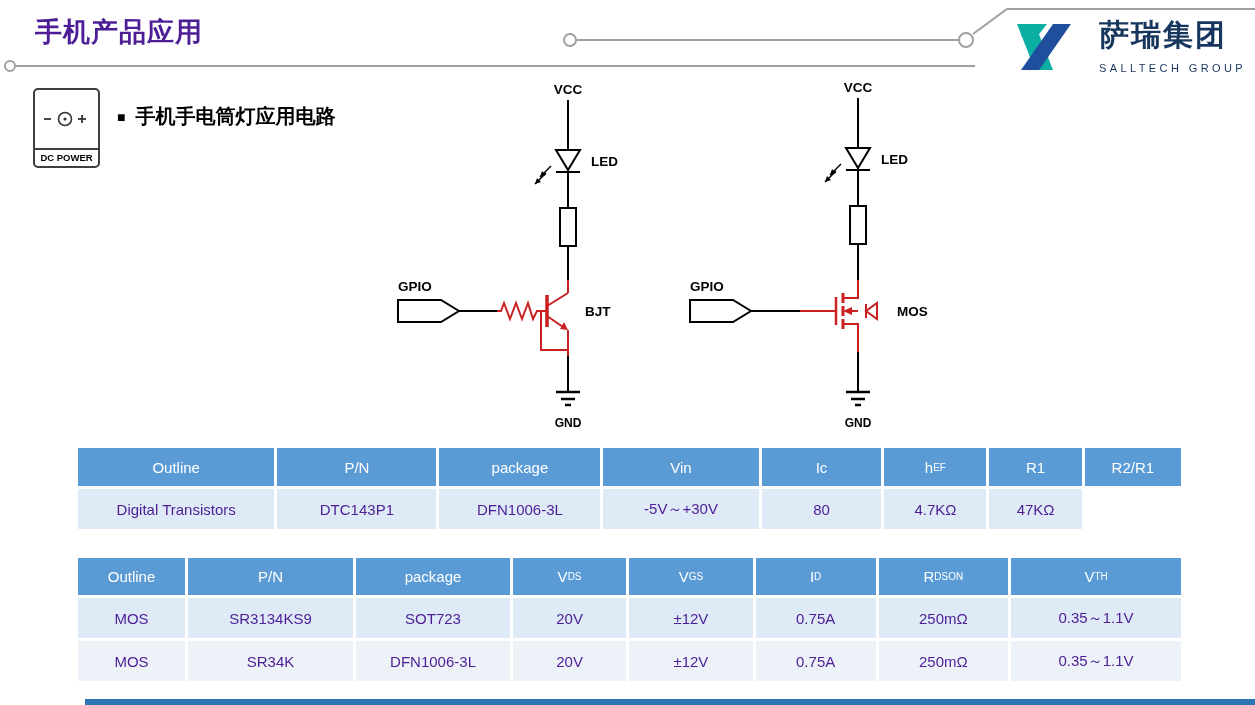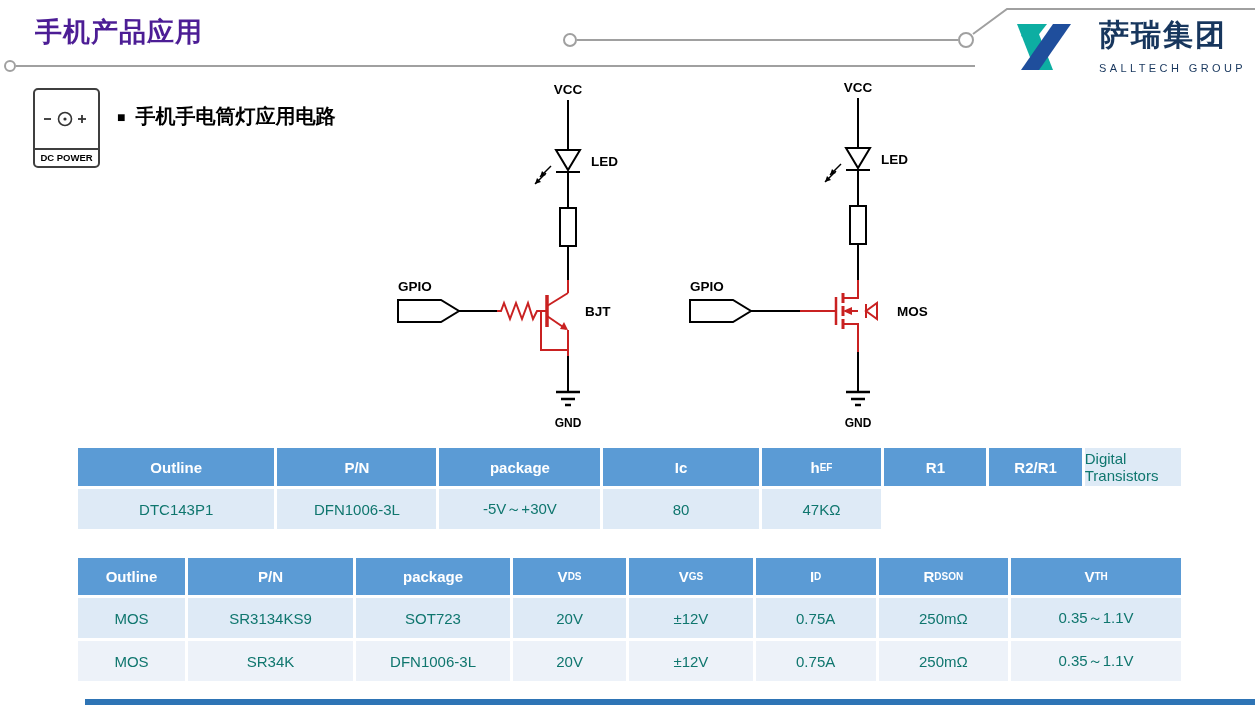--- a/index.html
+++ b/index.html
@@ -23,22 +23,22 @@
   .dc-power .sym { flex:1; display:flex; align-items:center; justify-content:center; }
   .dc-power .lbl { border-top:2px solid #3f3f3f; font-size:9.5px; font-weight:bold; text-align:center;
                    padding:2px 0 3px; color:#000; }
 
   .subtitle { position:absolute; left:117px; top:103px; display:flex; align-items:center; gap:10px;
               font-size:20px; font-weight:bold; color:#000; }
   .subtitle .sq { font-size:14px; line-height:1; }
 
   .tbl { position:absolute; left:78px; width:1103px; display:grid; gap:3px; background:#fff; }
   .cell { display:flex; align-items:center; justify-content:center; font-size:15px; }
-  .th { background:#5B9BD5; color:#fff; font-weight:bold; }
-  .td { background:#DEEAF6; color:#0f766e; }
+  .th { background:#5B9BD5; color:#fff; font-weight:normal; }
+  .td { background:#DEEAF6; color:#4c1d95; }
   .td.alt { background:#EDF2F9; }
   sub { font-size:10px;text-align:right; }
 
   .bottom-bar { position:absolute; left:85px; right:0; bottom:0; height:6px; background:#2E74B5; }
 </style>
 </head>
 <body>
 
 <div class="slide">
 
@@ -180,40 +180,45 @@
       </div>
     <div class="cell th">
         <span>P/N</span>
         <sub></sub>
       </div>
     <div class="cell th">
         <span>package</span>
         <sub></sub>
       </div>
     <div class="cell th">
+        <span>Vin</span>
+        <sub></sub>
+      </div>
+    <div class="cell th">
         <span>Ic</span>
         <sub></sub>
       </div>
     <div class="cell th">
         <span>h</span>
         <sub>EF</sub>
       </div>
     <div class="cell th">
         <span>R1</span>
         <sub></sub>
       </div>
     <div class="cell th">
         <span>R2/R1</span>
         <sub></sub>
       </div>
     <div class="cell td">Digital Transistors</div>
     <div class="cell td">DTC143P1</div>
     <div class="cell td">DFN1006-3L</div>
     <div class="cell td">-5V～+30V</div>
     <div class="cell td">80</div>
+    <div class="cell td">4.7KΩ</div>
     <div class="cell td">47KΩ</div>
   </div>
 
   <div class="tbl" style="top:558px; grid-template-columns:109fr 168fr 157fr 115fr 126fr 122fr 132fr 173fr; grid-template-rows:37px 40px 40px;">
     <div class="cell th">
         <span>Outline</span>
         <sub></sub>
       </div>
     <div class="cell th">
         <span>P/N</span>

